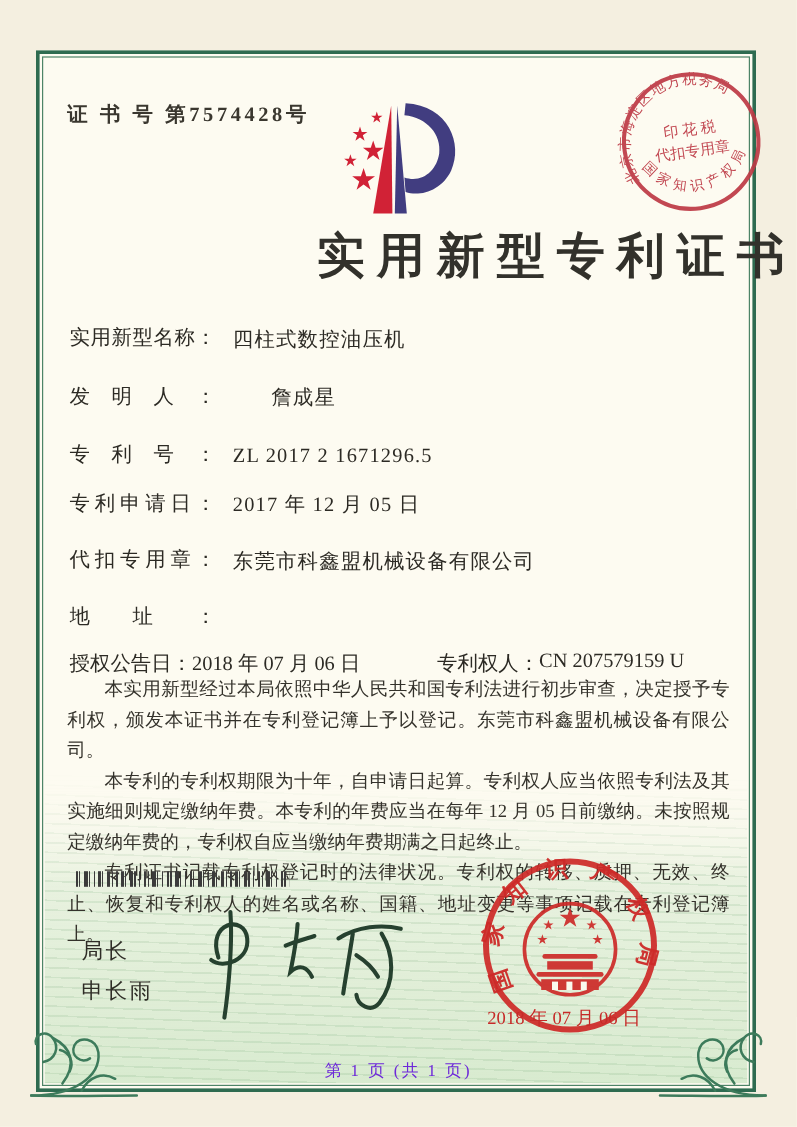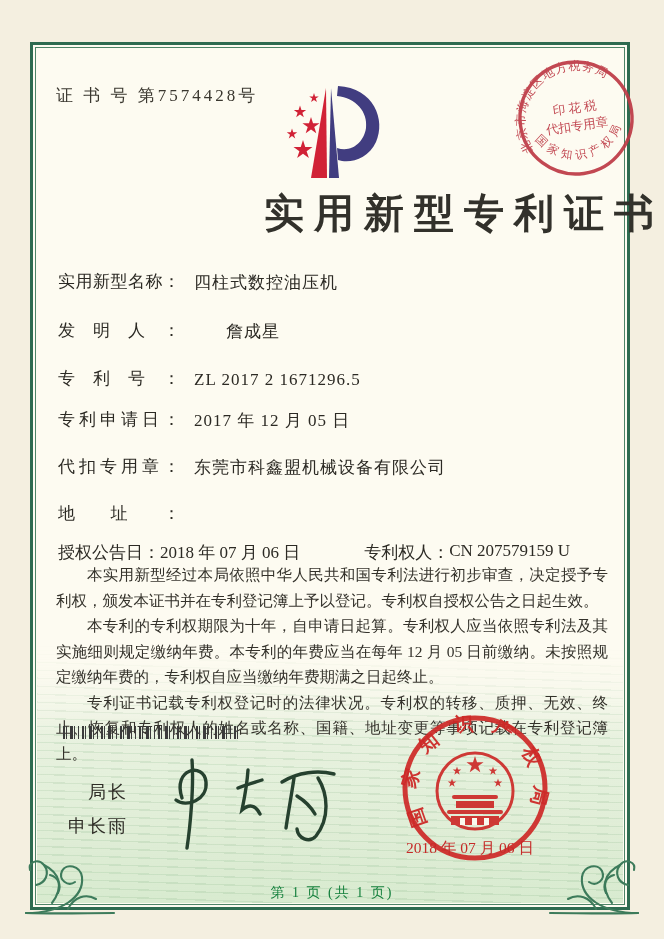--- a/index.html
+++ b/index.html
@@ -28,21 +28,21 @@
     background:
       repeating-linear-gradient(2deg, rgba(110,165,115,.16) 0 1.4px, rgba(110,165,115,0) 1.4px 8px),
       linear-gradient(180deg, rgba(222,238,216,0) 0%, rgba(216,234,209,.55) 35%, rgba(209,231,201,.85) 100%);
     -webkit-mask-image:linear-gradient(180deg, transparent 0, #000 34%);
     mask-image:linear-gradient(180deg, transparent 0, #000 34%);
   }
 
   
   .cert-no {
     position:absolute; left:56px; top:84px;
-    font-size:17px; color:#3a372f; letter-spacing:3px;
+    font-size:17px; color:#3a372f; letter-spacing:3px;font-weight:bold;
   }
   .logo { position:absolute; left:278px; top:76px; width:118px; height:112px; }
   .tax-stamp { position:absolute; left:494px; top:36px; width:164px; height:164px; transform:rotate(-8deg); opacity:.92; }
 
   .title {
     position:absolute; left:0; right:0; top:186px;
     text-align:right;
     font-size:40px; font-weight:600; color:#32312b;
     letter-spacing:10px;
   }
@@ -76,27 +76,27 @@
   .barcode {
     position:absolute; left:63px; top:726px; width:178px; height:13px;
     background:
       repeating-linear-gradient(90deg,
         #3b3b3b 0 2px, transparent 2px 3px,
         #3b3b3b 3px 4px, transparent 4px 7px,
         #3b3b3b 7px 10px, transparent 10px 11px,
         #3b3b3b 11px 12px, transparent 12px 15px,
         #3b3b3b 15px 16px, transparent 16px 19px);
   }
-  .signer { position:absolute; left:68px; top:780px; font-size:18px; color:#2e2c26; letter-spacing:2px;text-align:right; }
+  .signer { position:absolute; left:68px; top:780px; font-size:18px; color:#2e2c26; letter-spacing:2px; }
   .signer div { margin-bottom:10px; }
   .signature { position:absolute; left:142px; top:748px; width:210px; height:110px; }
   .seal { position:absolute; left:390px; top:703px; width:170px; height:170px; }
   .footer {
     position:absolute; left:0; right:0; top:884px;
-    text-align:center; font-size:14px; color:#15803d; letter-spacing:2px;
+    text-align:center; font-size:14px; color:#6d28d9; letter-spacing:2px;
   }
   .ornament { position:absolute; width:96px; height:96px; }
   .orn-right { right:22px; bottom:20px; }
   .orn-left  { left:22px;  bottom:20px; transform:scaleX(-1); }
 </style>
 </head>
 <body>
 
 <div class="page">
 
@@ -191,21 +191,21 @@
       <span>授权公告日：</span>
       <span>2018 年 07 月 06 日</span>
       <span class="grant-right">
         <span>专利权人：</span>
         <span>CN 207579159 U</span>
       </span>
     </div>
   </div>
 
   <div class="bodytext">
-    <p>本实用新型经过本局依照中华人民共和国专利法进行初步审查，决定授予专利权，颁发本证书并在专利登记簿上予以登记。专利权自授权公告之日起生效。</p>
+    <p>本实用新型经过本局依照中华人民共和国专利法进行初步审查，决定授予专利权，颁发本证书并在专利登记簿上予以登记。东莞市科鑫盟机械设备有限公司。</p>
     <p>本专利的专利权期限为十年，自申请日起算。专利权人应当依照专利法及其实施细则规定缴纳年费。本专利的年费应当在每年 12 月 05 日前缴纳。未按照规定缴纳年费的，专利权自应当缴纳年费期满之日起终止。</p>
     <p>专利证书记载专利权登记时的法律状况。专利权的转移、质押、无效、终止、恢复和专利权人的姓名或名称、国籍、地址变更等事项记载在专利登记簿上。</p>
   </div>
 
   <div class="barcode"></div>
 
   <div class="signer">
     <div>局长</div>
     <div>申长雨</div>
   </div>

